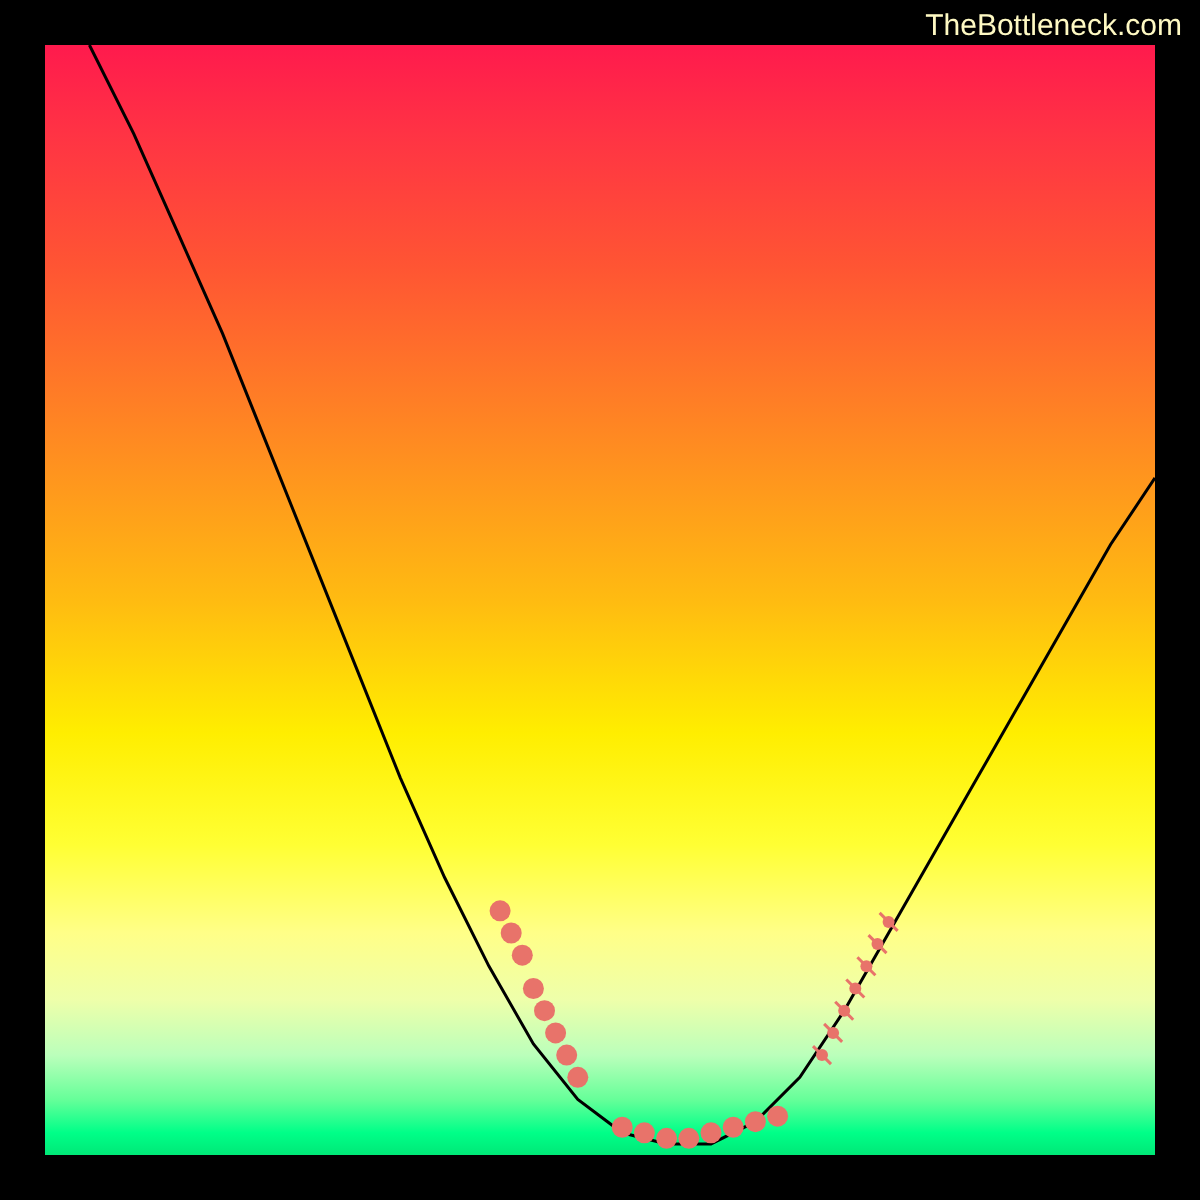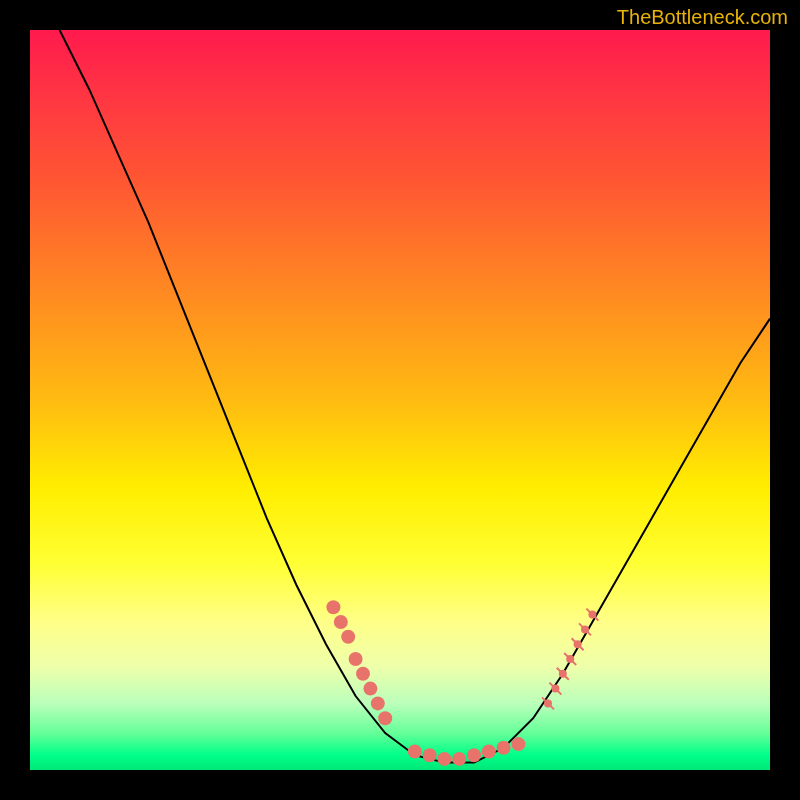--- a/index.html
+++ b/index.html
@@ -8,21 +8,21 @@
     height: 800px;
     background: #000;
     position: relative;
     overflow: hidden;
     font-family: Arial, sans-serif;
   }
   .watermark {
     position: absolute;
     top: 6px;
     right: 12px;
-    color: #eab308;
+    color: #fef9c3;
     font-size: 20px;
     font-weight: 500;
     z-index: 10;
   }
   .plot-area {
     position: absolute;
     left: 30px;
     top: 30px;
     width: 740px;
     height: 740px;

